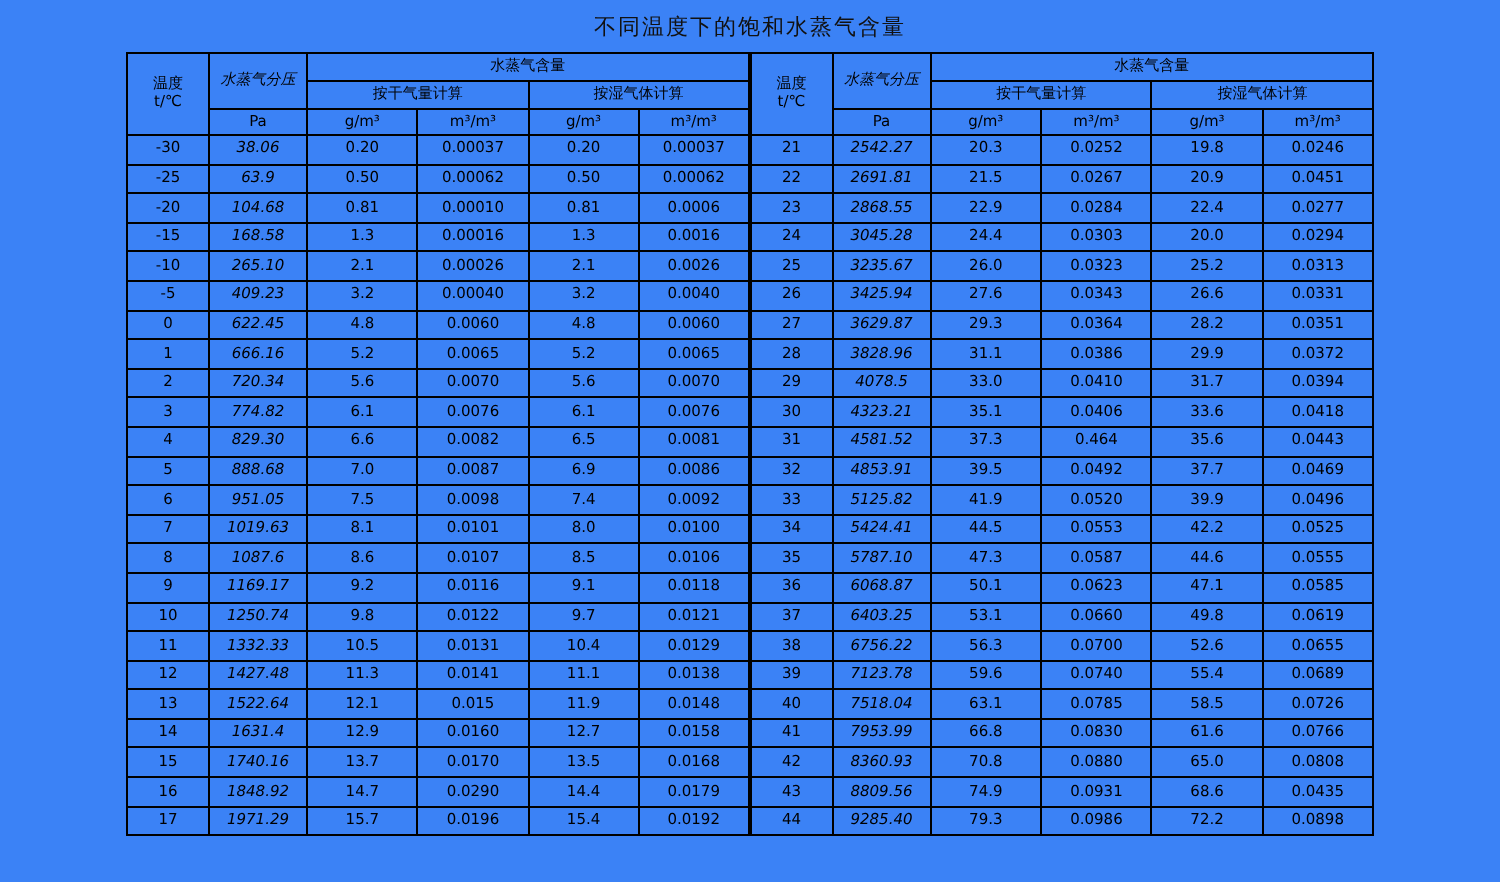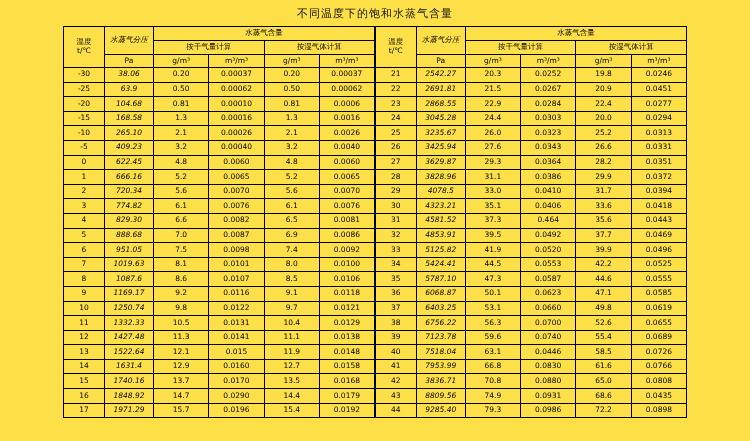--- a/index.html
+++ b/index.html
@@ -11,21 +11,21 @@
     width: 750px;
     height: 441px;
     overflow: hidden;
     font-family: "DejaVu Sans", "Liberation Sans", sans-serif;
     color: #000;
   }
   .page {
     position: relative;
     width: 750px;
     height: 441px;
-    background: #fde047;
+    background: #3b82f6;
   }
   .doc-title {
     text-align: center;
     font-size: 11px;
     letter-spacing: 1px;
     padding-top: 6px;
     padding-bottom: 5px;
     color: #111;
   }
   .table-wrap {
@@ -382,21 +382,21 @@
           <tr>
             <td class="col-t">13</td>
             <td class="col-p">1522.64</td>
             <td class="col-g">12.1</td>
             <td class="col-m">0.015</td>
             <td class="col-g">11.9</td>
             <td class="col-m">0.0148</td>
             <td class="col-t mid-sep">40</td>
             <td class="col-p">7518.04</td>
             <td class="col-g">63.1</td>
-            <td class="col-m">0.0446</td>
+            <td class="col-m">0.0785</td>
             <td class="col-g">58.5</td>
             <td class="col-m">0.0726</td>
           </tr>
           <tr>
             <td class="col-t">14</td>
             <td class="col-p">1631.4</td>
             <td class="col-g">12.9</td>
             <td class="col-m">0.0160</td>
             <td class="col-g">12.7</td>
             <td class="col-m">0.0158</td>
@@ -408,21 +408,21 @@
             <td class="col-m">0.0766</td>
           </tr>
           <tr>
             <td class="col-t">15</td>
             <td class="col-p">1740.16</td>
             <td class="col-g">13.7</td>
             <td class="col-m">0.0170</td>
             <td class="col-g">13.5</td>
             <td class="col-m">0.0168</td>
             <td class="col-t mid-sep">42</td>
-            <td class="col-p">3836.71</td>
+            <td class="col-p">8360.93</td>
             <td class="col-g">70.8</td>
             <td class="col-m">0.0880</td>
             <td class="col-g">65.0</td>
             <td class="col-m">0.0808</td>
           </tr>
           <tr>
             <td class="col-t">16</td>
             <td class="col-p">1848.92</td>
             <td class="col-g">14.7</td>
             <td class="col-m">0.0290</td>

